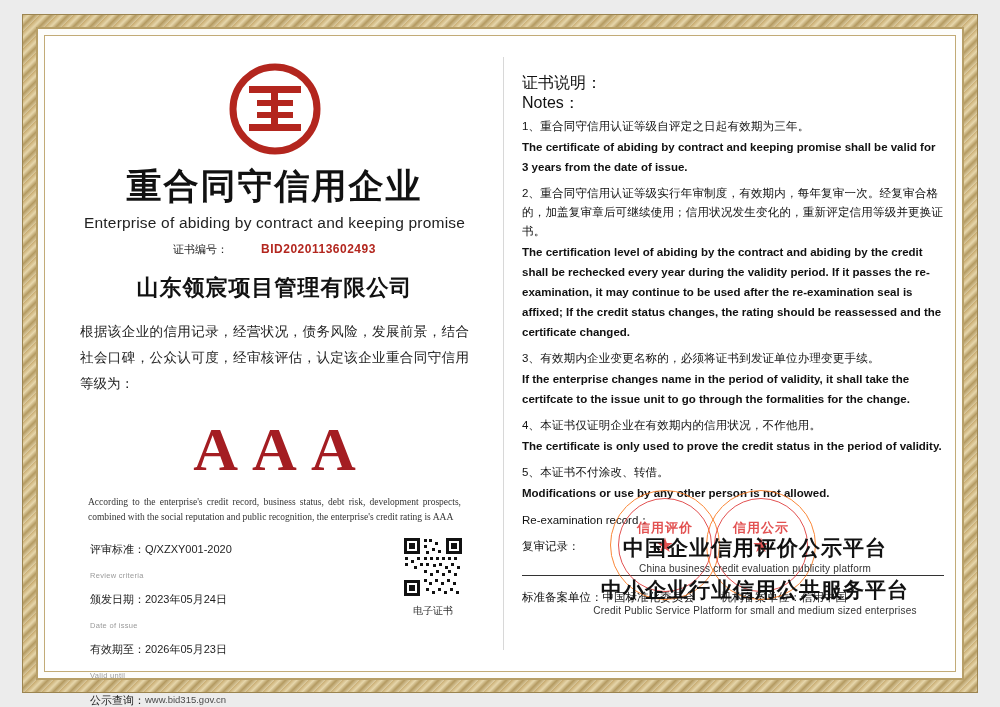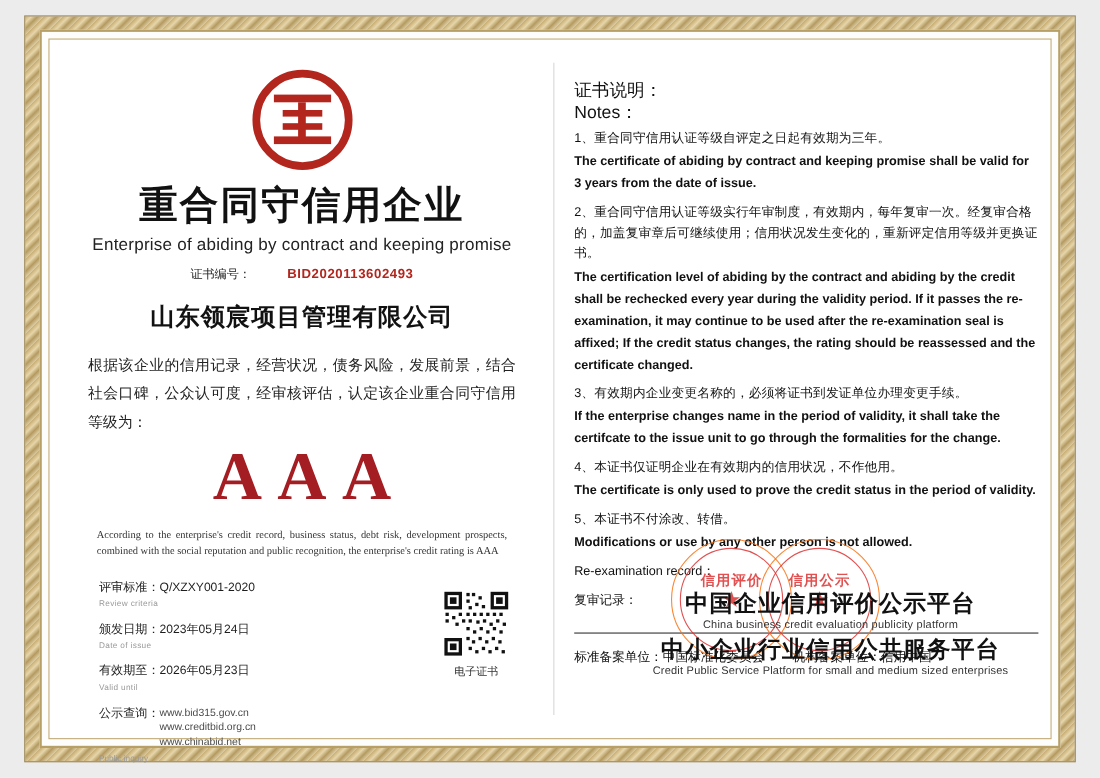--- a/index.html
+++ b/index.html
@@ -111,21 +111,21 @@
     text-justify:inter-ideograph;
     font-family:"Liberation Serif", serif;
   }
   .grade{
     text-align:center;
     font-family:"Liberation Serif", serif;
     font-size:62px;
     font-weight:bold;
     color:#a41d22;
     letter-spacing:14px;
-    margin-top:2px;
+    margin-top:17px;
     text-indent:14px;
   }
   .en-para{
     margin:10px 30px 0 30px;
     font-size:9.5px;
     line-height:15px;
     color:#333;
     text-align:justify;
     font-family:"Liberation Serif", serif;
   }
@@ -138,21 +138,21 @@
     margin-bottom:11px;
     line-height:13px;
   }
   .field-row .lab{ font-size:11px; color:#1d1d1d; }
   .field-row .val{ font-size:11px; color:#1d1d1d; }
   .field-row .sub{
     display:block;
     font-size:7.5px;
     color:#9a9a9a;
     letter-spacing:0.3px;
-    margin-top:1px;
+    margin-top:13px;
   }
   .inquiry{
     margin-top:4px;
     font-size:11px;
     line-height:14px;
     color:#1d1d1d;
   }
   .inquiry .urls{
     display:inline-block;
     vertical-align:top;
@@ -207,21 +207,21 @@
     left:96px;bottom:54px;
     width:270px;height:120px;
   }
   .seal{
     position:absolute;
     width:108px;height:108px;
     border:1px solid #f97316; border-radius:50%;
     opacity:.85;
   }
   .seal.a{left:0;top:0;}
-  .seal.b{left:80px;top:0;}
+  .seal.b{left:96px;top:0;}
   .seal-inner{
     position:absolute;left:7px;top:7px;right:7px;bottom:7px;
     border:1px solid #d33;border-radius:50%;
   }
   .seal-txt{
     position:absolute;left:0;right:0;top:28px;
     text-align:center;font-size:13px;color:#d33;font-weight:bold;
     font-family:"Liberation Serif",serif;
     letter-spacing:1px;
   }

